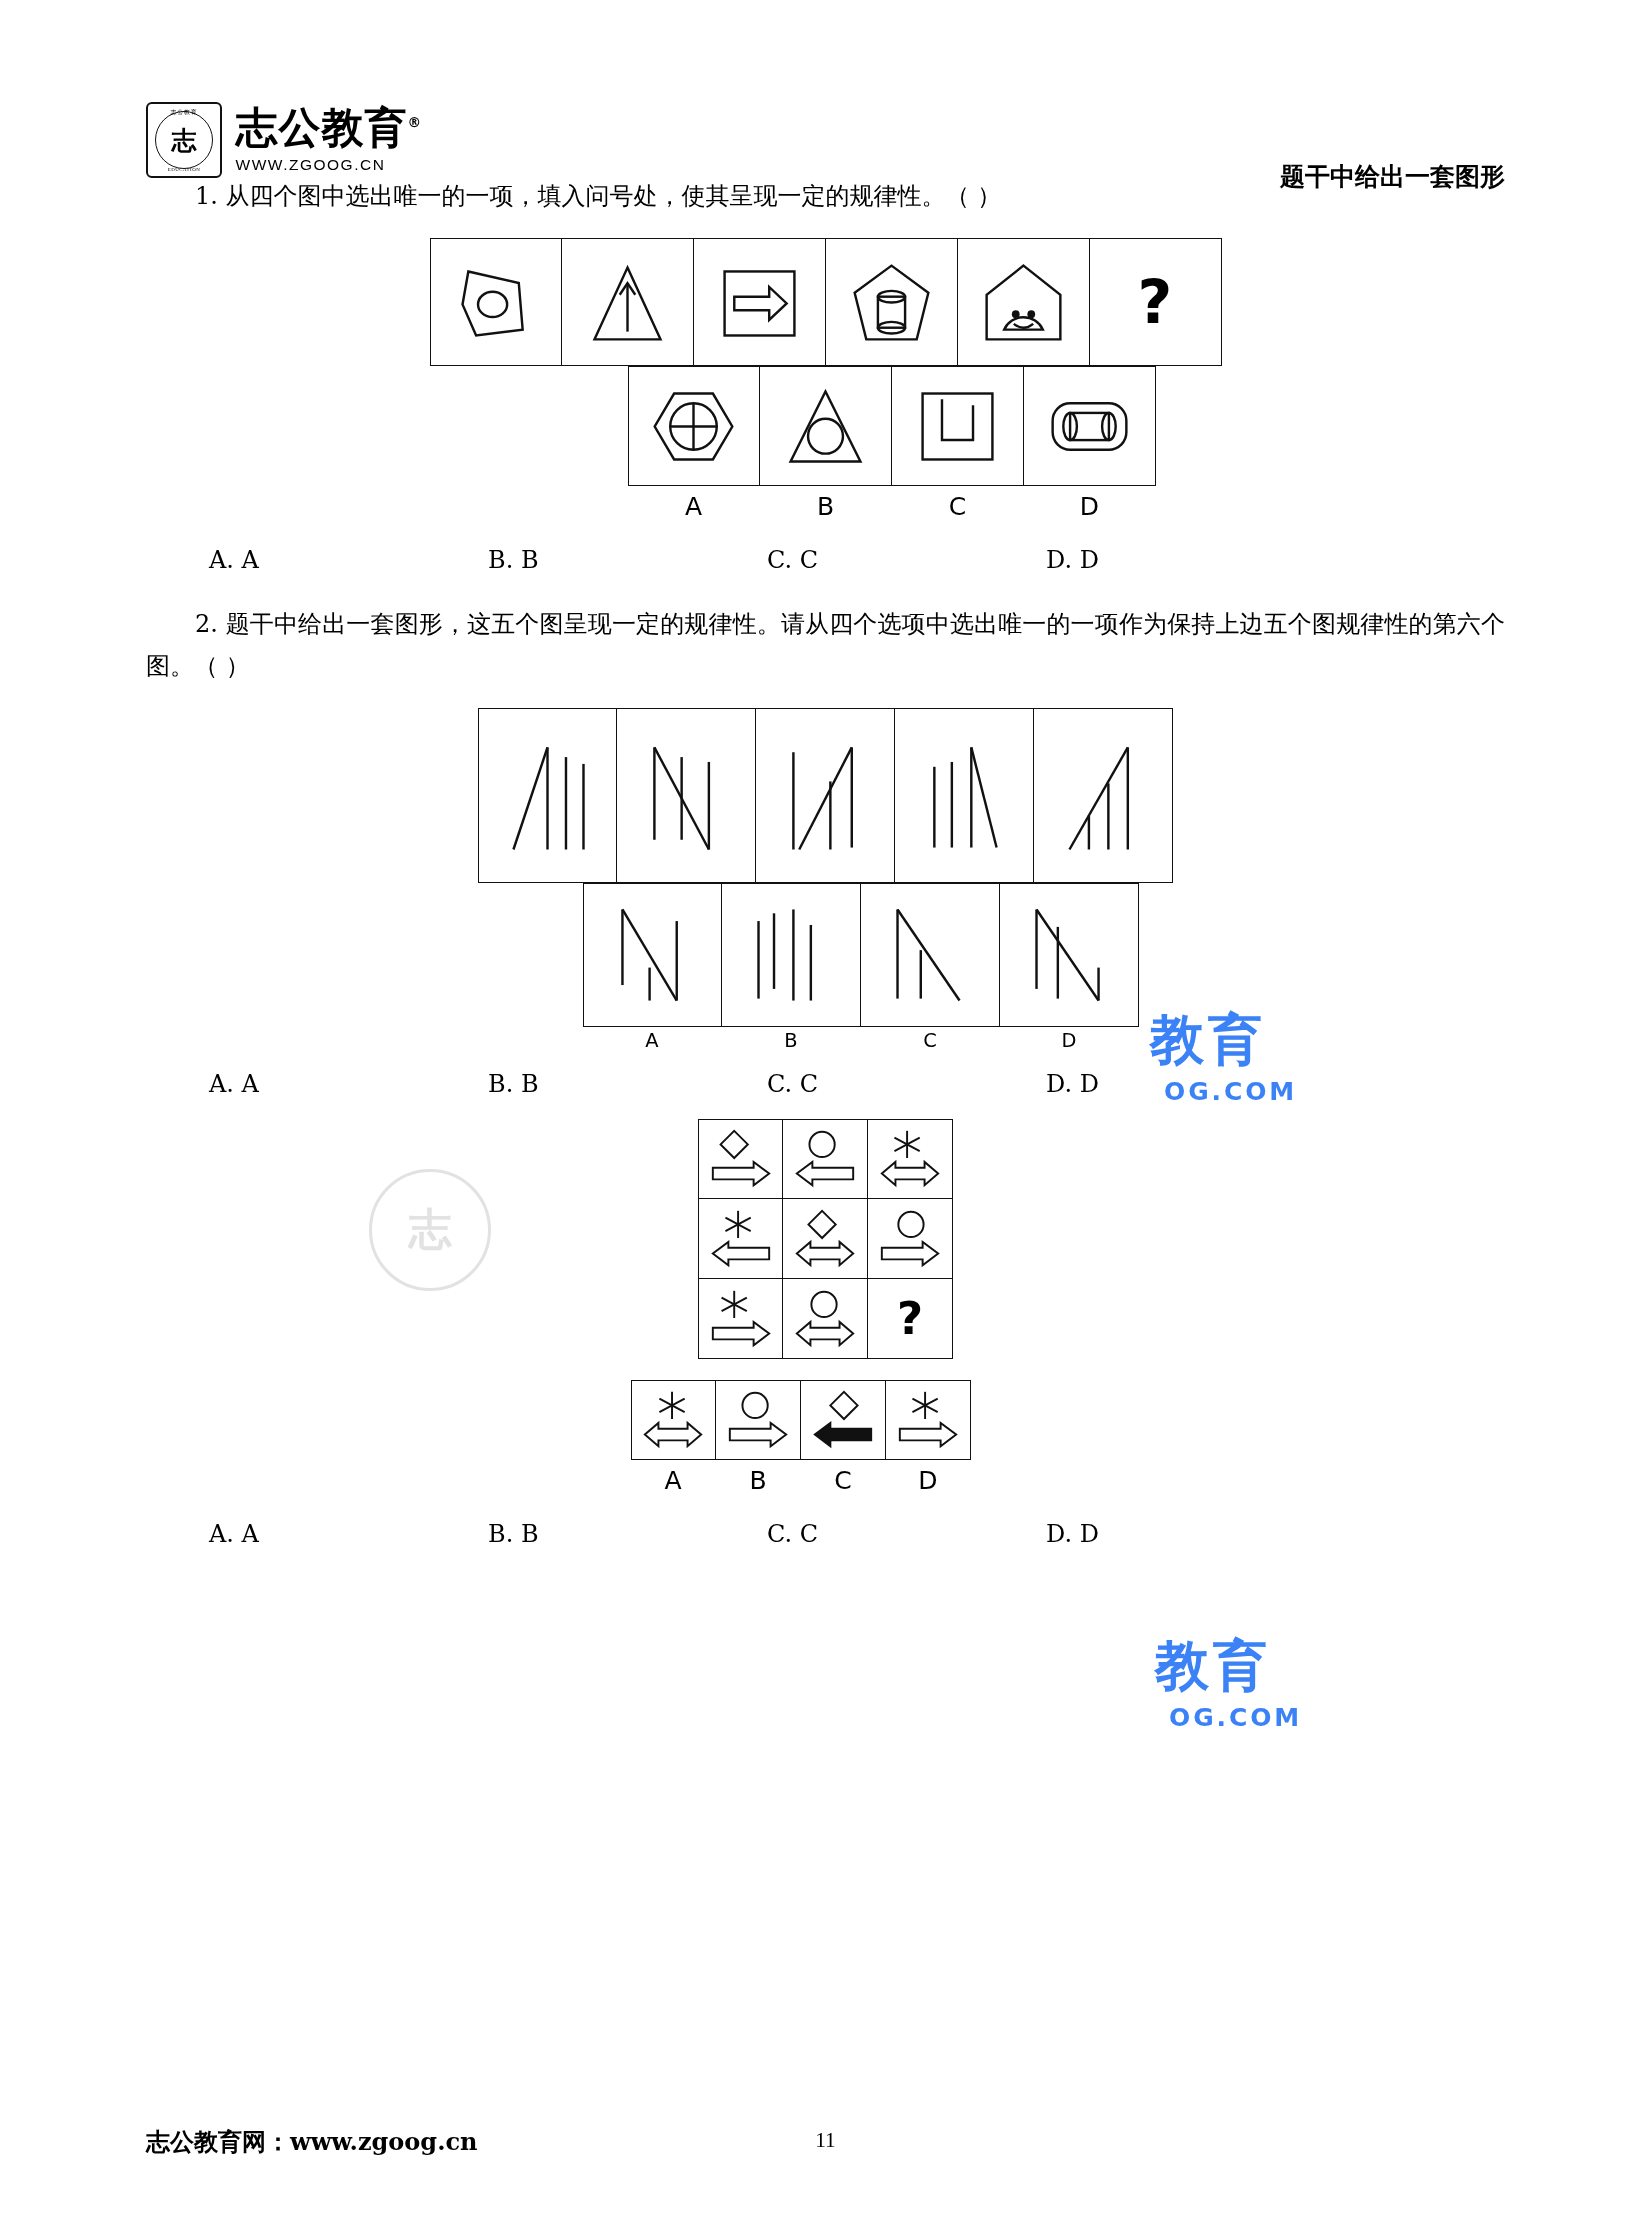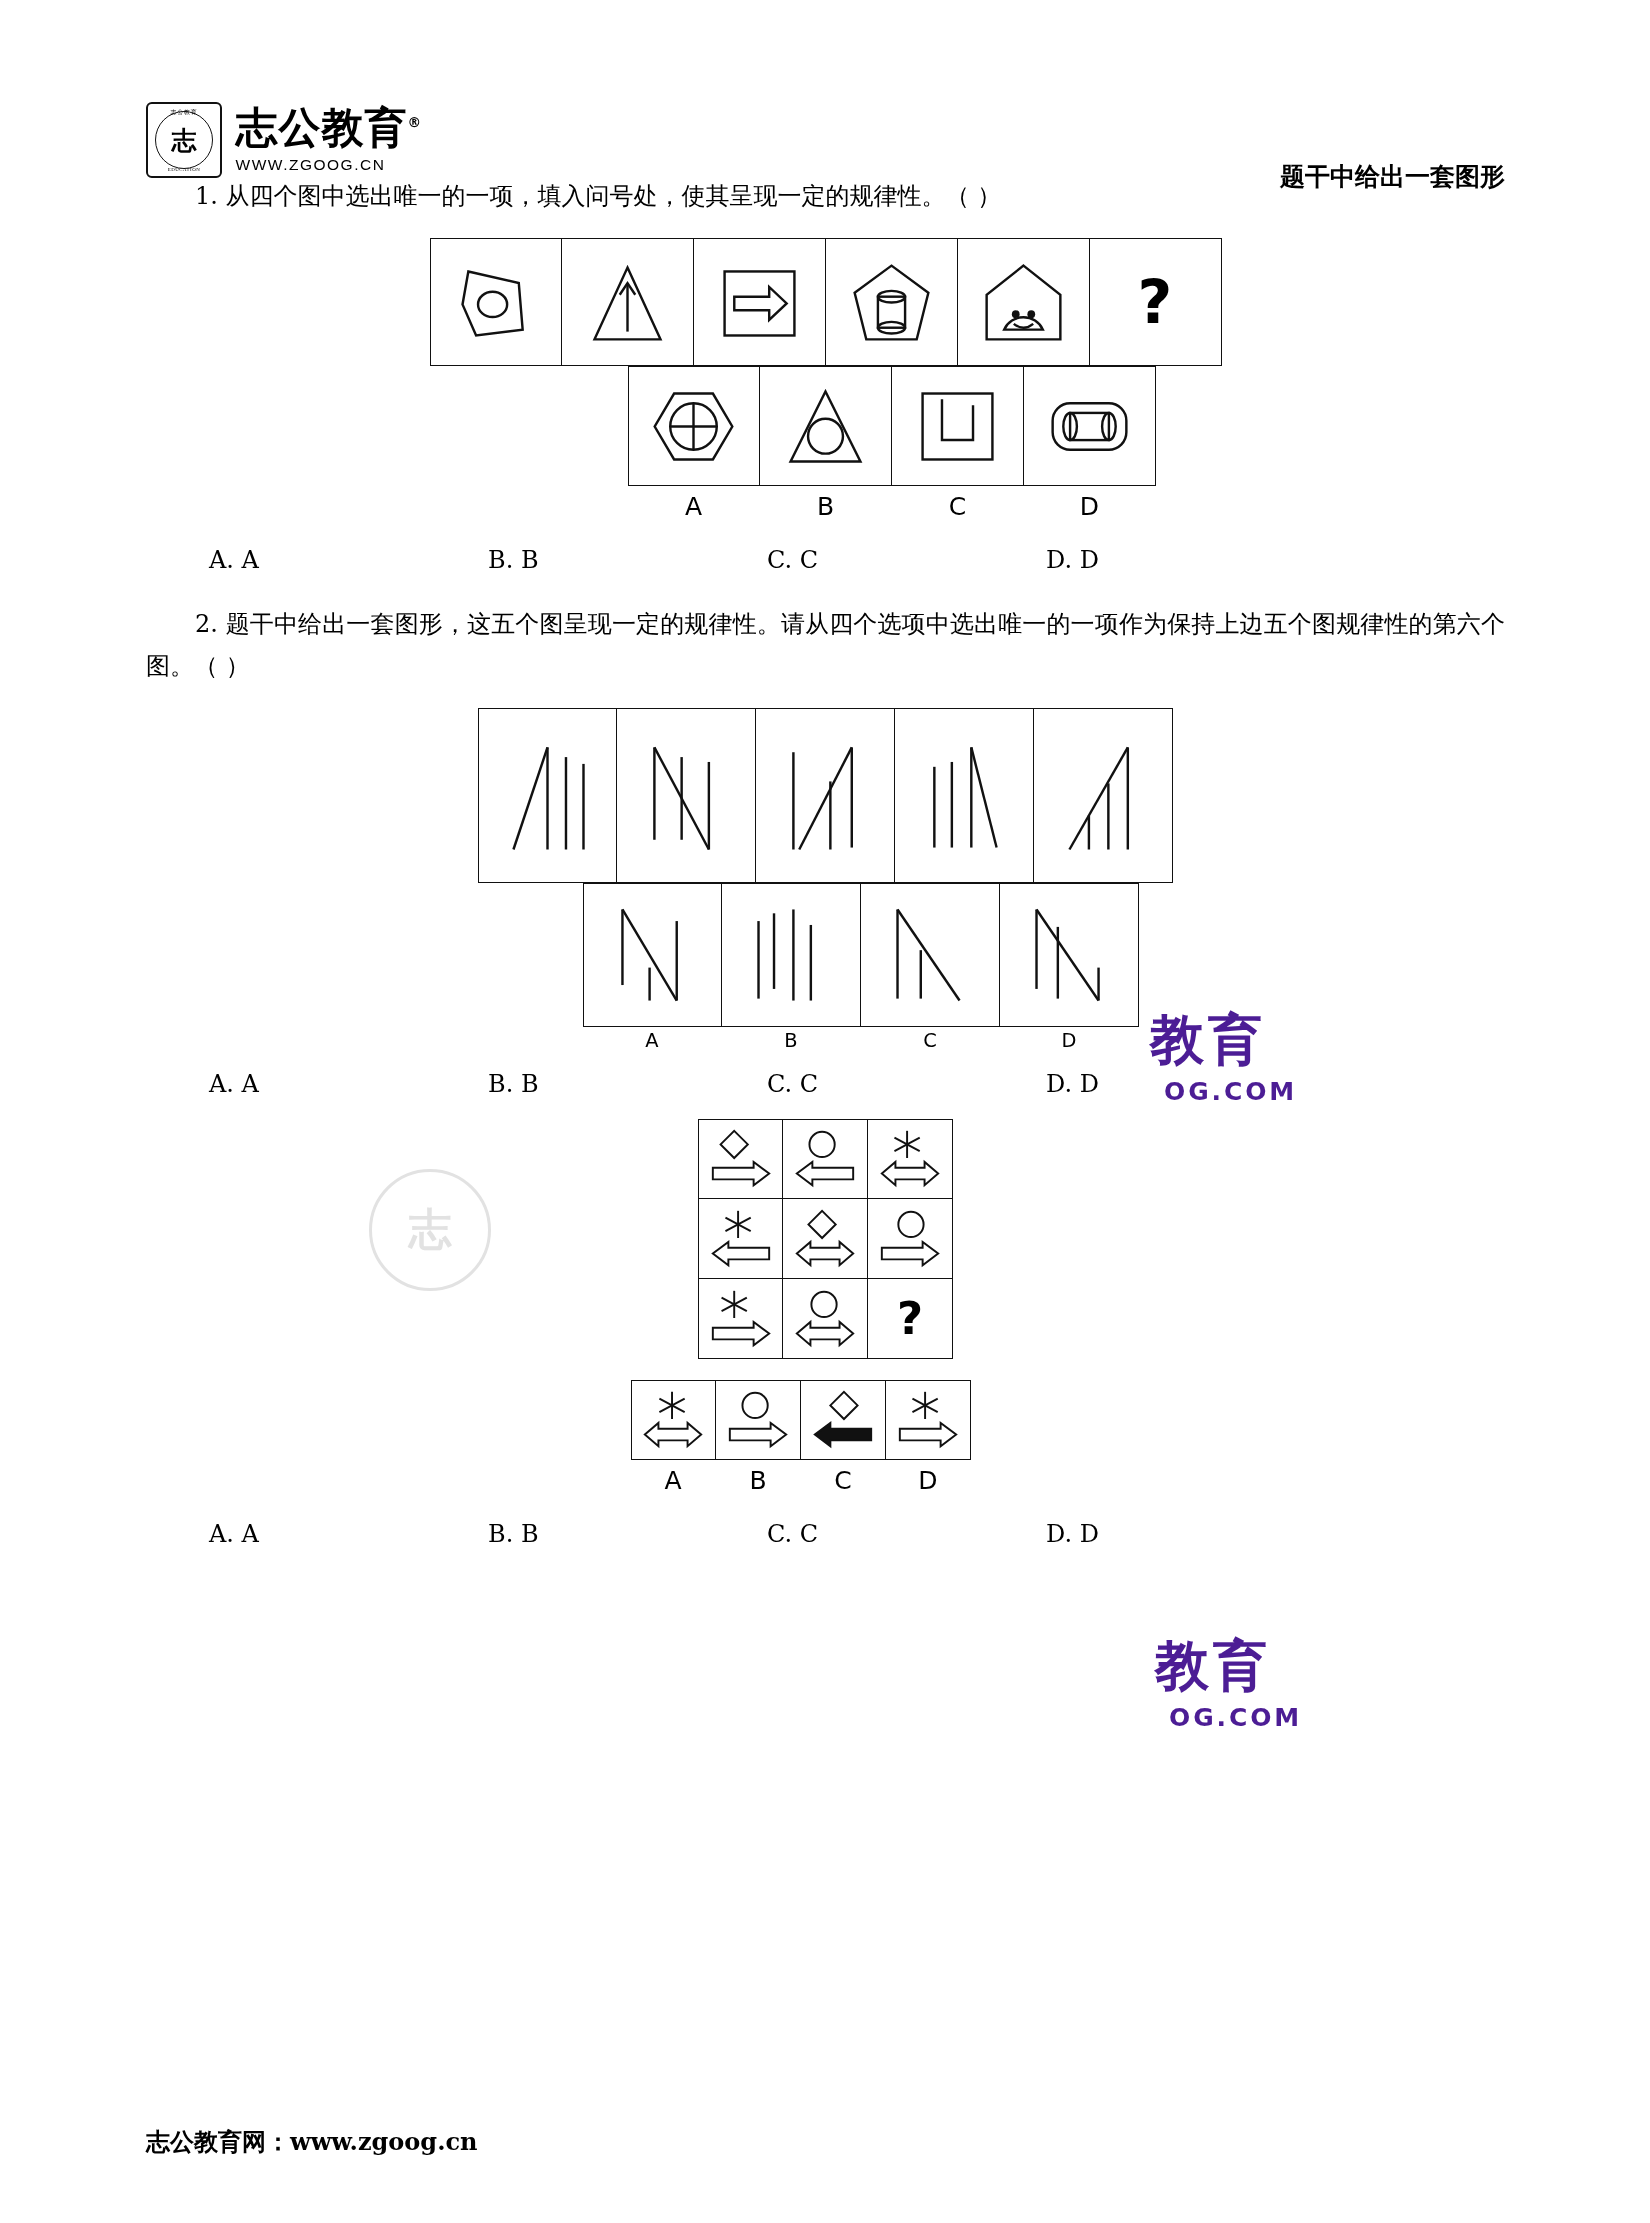--- a/index.html
+++ b/index.html
@@ -113,21 +113,21 @@
     font-size:25px;
     font-family:"DejaVu Sans", sans-serif;
   }
   .labels span { text-align:center; }
 
   .qmark { font-size:60px; font-weight:bold; font-family:"DejaVu Sans", sans-serif; }
 
   
   .wm {
     position:absolute;
-    color:#4c1d95;
+    color:#3b82f6;
     font-weight:bold;
     font-family:"DejaVu Sans", sans-serif;
     user-select:none;
     pointer-events:none;
   }
   .wm-text-big { font-size:54px; letter-spacing:3.9px; }
   .wm-text-small { font-size:25px; letter-spacing:2.9px; }
   .wm-seal {
     width:116px; height:116px;
     border:3.9px solid #e2e2e2;
@@ -495,16 +495,17 @@
   <div class="wm wm-text-big" style="left:1150px; top:1004px;">教育</div>
   <div class="wm wm-text-small" style="left:1164px; top:1077px;">OG.COM</div>
   <div class="wm wm-seal" style="left:369px; top:1169px;">志</div>
   <div class="wm wm-text-big" style="left:1155px; top:1630px;">教育</div>
   <div class="wm wm-text-small" style="left:1169px; top:1703px;">OG.COM</div>
 
   <div class="footer">
     <div class="footer-left">
       <span>志公教育网：</span><a href="#">www.zgoog.cn</a>
     </div>
+    <div class="footer-page">11</div>
   </div>
 
 </div>
 
 
 </body></html>

